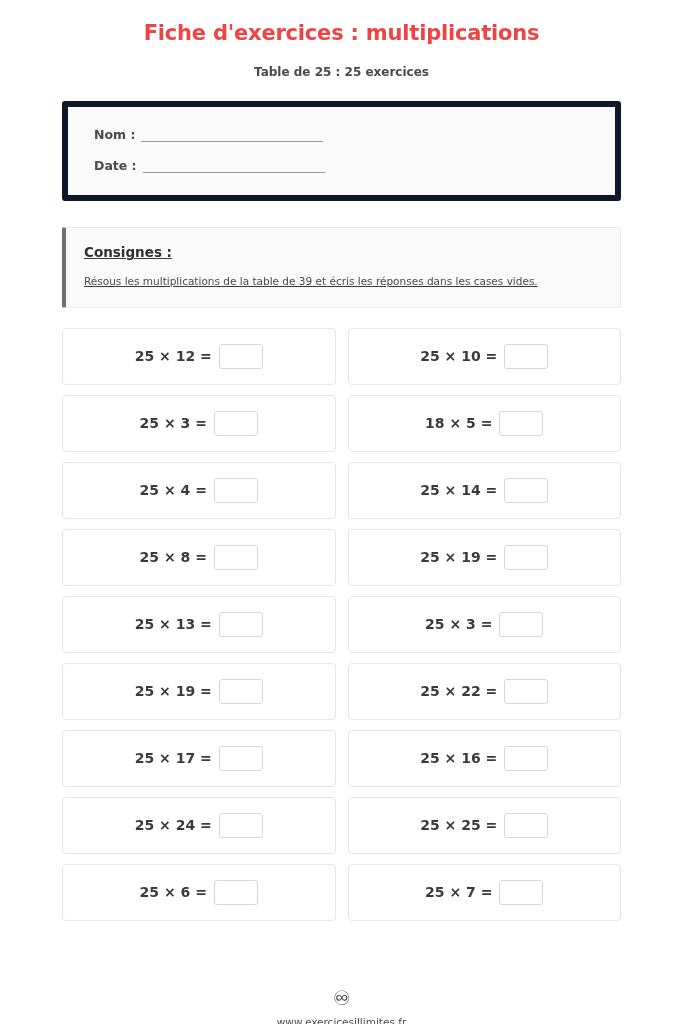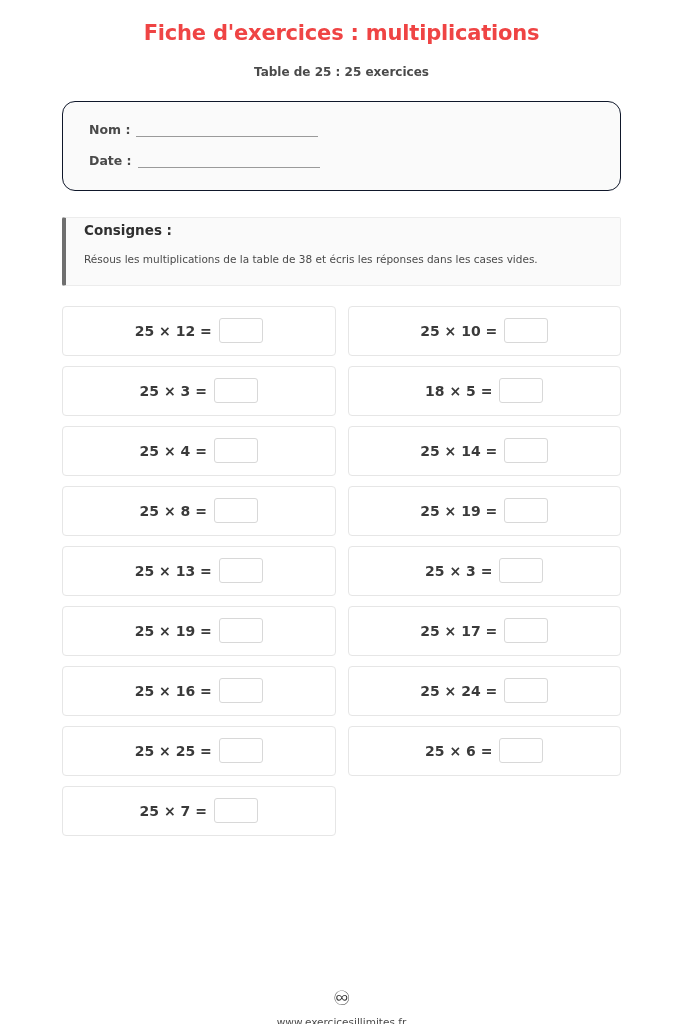--- a/index.html
+++ b/index.html
@@ -34,22 +34,22 @@
   .worksheet-subtitle {
     text-align: center;
     font-size: 12px;
     font-weight: bold;
     color: #4a4a4a;
     margin: 18px 0 0 0;
   }
   .info-box {
     margin-top: 22px;
     background: #fafafa;
-    border: 1px solid #0f172a;
-    border-radius: 13px;
+    border: 6px solid #0f172a;
+    border-radius: 3px;
     padding: 20px 26px 22px 26px;
   }
   .info-line {
     font-size: 12.5px;
     font-weight: bold;
     color: #4a4a4a;
     display: flex;
     align-items: flex-end;
     margin-bottom: 16px;
   }
@@ -61,21 +61,22 @@
     border-bottom: 1px solid #9a9a9a;
     margin-left: 6px;
     height: 12px;
   }
   .instructions-box {
     margin-top: 26px;
     background: #fafafa;
     border: 1px solid #ececec;
     border-left: 4px solid #6f6f6f;
     border-radius: 2px;
-    padding: 4px 18px 18px 18px;
+    padding: 16px 18px 18px 18px;
+    text-decoration: underline;
   }
   .instructions-title {
     font-size: 13.5px;
     font-weight: bold;
     color: #2f2f2f;
     margin-bottom: 14px;
   }
   .instructions-text {
     font-size: 10.5px;
     color: #4a4a4a;
@@ -85,21 +86,21 @@
     margin-top: 20px;
     display: grid;
     grid-template-columns: 1fr 1fr;
     column-gap: 12px;
     row-gap: 10px;
   }
   .exercise {
     border: 1px solid #e6e6e6;
     border-radius: 4px;
     background: #ffffff;
-    height: 50px;
+    height: 57px;
     display: flex;
     align-items: center;
     justify-content: center;
   }
   .exercise-expr {
     font-size: 14px;
     font-weight: bold;
     color: #3a3a3a;
     white-space: nowrap;
   }
@@ -147,21 +148,21 @@
       <span class="info-rule"></span>
     </div>
     <div class="info-line">
       <span class="info-label">Date :</span>
       <span class="info-rule"></span>
     </div>
   </div>
 
   <div class="instructions-box">
     <div class="instructions-title">Consignes :</div>
-    <div class="instructions-text">Résous les multiplications de la table de 38 et écris les réponses dans les cases vides.</div>
+    <div class="instructions-text">Résous les multiplications de la table de 39 et écris les réponses dans les cases vides.</div>
   </div>
 
   <div class="grid">
 
     <div class="exercise">
       <span class="exercise-expr">25 × 12 =</span>
       <span class="answer-box"></span>
     </div>
     <div class="exercise">
       <span class="exercise-expr">25 × 10 =</span>
@@ -199,20 +200,24 @@
       <span class="exercise-expr">25 × 13 =</span>
       <span class="answer-box"></span>
     </div>
     <div class="exercise">
       <span class="exercise-expr">25 × 3 =</span>
       <span class="answer-box"></span>
     </div>
 
     <div class="exercise">
       <span class="exercise-expr">25 × 19 =</span>
+      <span class="answer-box"></span>
+    </div>
+    <div class="exercise">
+      <span class="exercise-expr">25 × 22 =</span>
       <span class="answer-box"></span>
     </div>
 
     <div class="exercise">
       <span class="exercise-expr">25 × 17 =</span>
       <span class="answer-box"></span>
     </div>
     <div class="exercise">
       <span class="exercise-expr">25 × 16 =</span>
       <span class="answer-box"></span>

